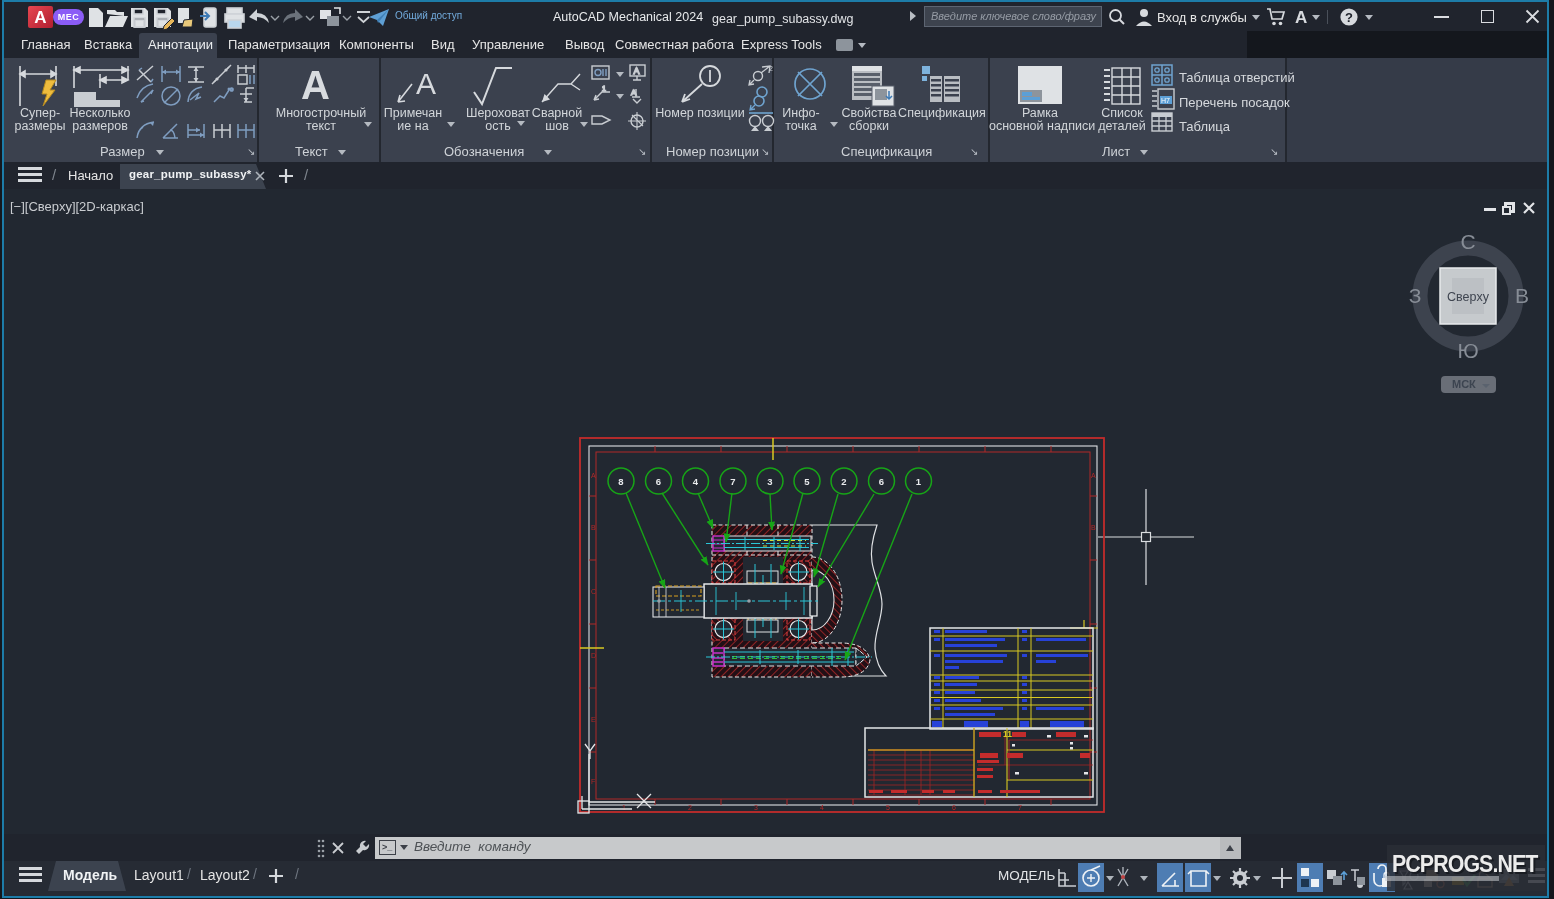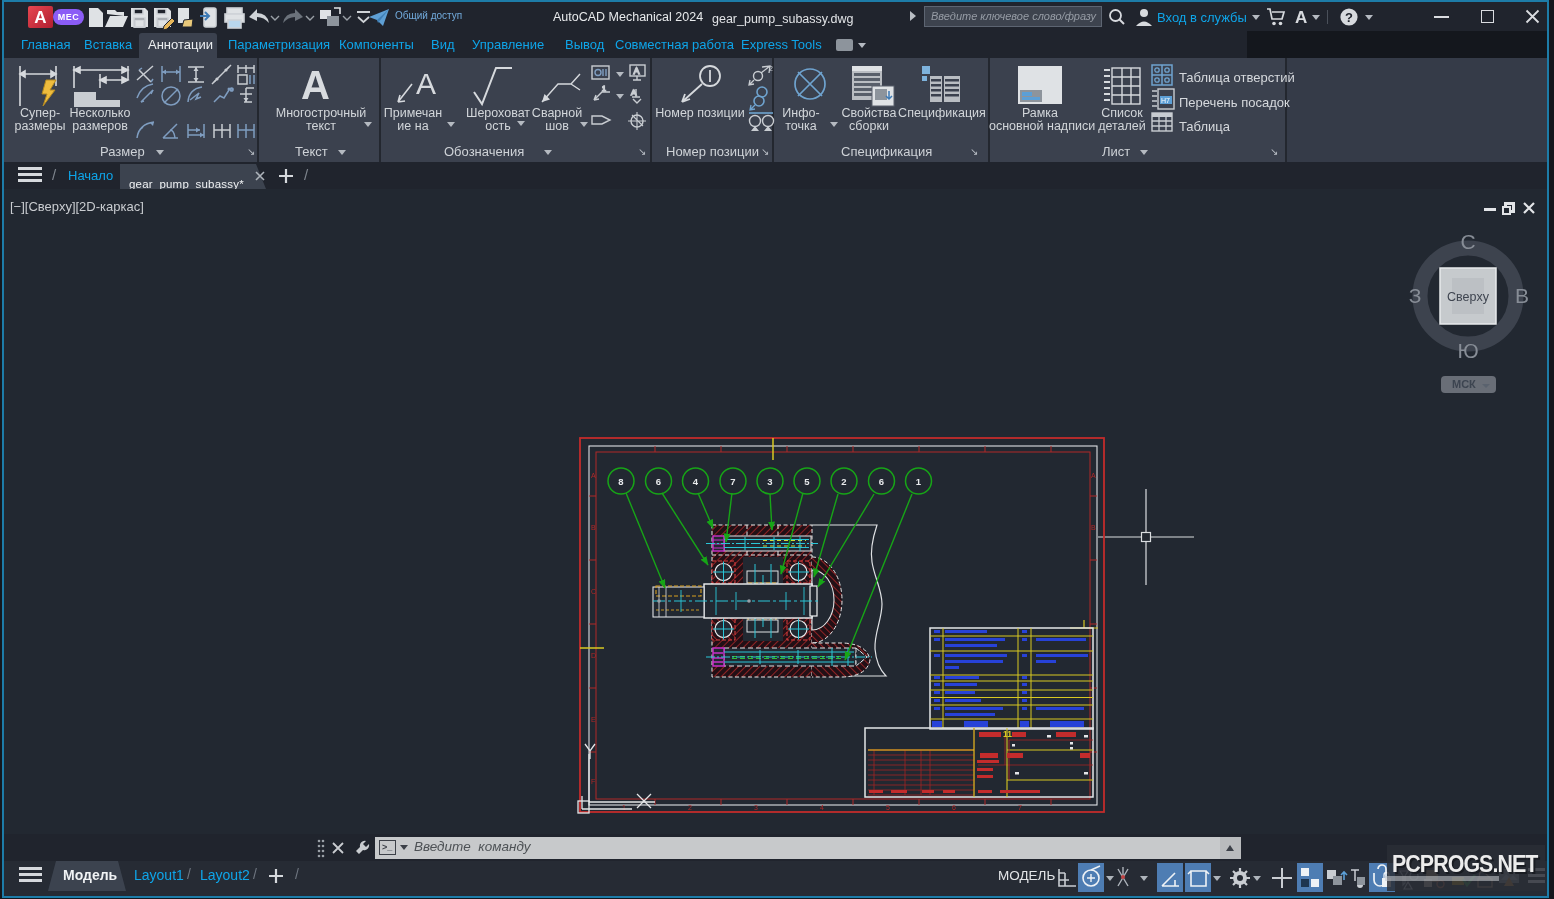--- a/index.html
+++ b/index.html
@@ -10,21 +10,21 @@
   #winborder { position:absolute; left:2px; top:0; width:1547px; height:898px;
     border:2px solid #1d7ca8; pointer-events:none; z-index:50; }
   
   #titlebar { position:absolute; left:4px; top:2px; width:1543px; height:29px; background:#20242d; }
   #menubar  { position:absolute; left:4px; top:31px; width:1243px; height:27px; background:#20242d; font-size:13px; }
   #ribbon   { position:absolute; left:4px; top:58px; width:1543px; height:104px; background:#3b414e; }
   #filetabs { position:absolute; left:4px; top:162px; width:1543px; height:27px; background:#20242d; }
   #canvas   { position:absolute; left:4px; top:189px; width:1543px; height:645px; background:#222831; }
   #cmdrow   { position:absolute; left:4px; top:834px; width:1543px; height:27px; background:#20242d; }
   #statusbar{ position:absolute; left:4px; top:861px; width:1543px; height:35px; background:#262b34; }
-  .t { position:absolute; color:#0ea5e9; font-size:14px; white-space:nowrap; }
+  .t { position:absolute; color:#e5e5e5; font-size:14px; white-space:nowrap; }
   .ts { position:absolute; color:#d6d9dd; font-size:12px; white-space:nowrap; }
   svg { position:absolute; overflow:visible; }
   .caret { width:0; height:0; border-left:4px solid transparent; border-right:4px solid transparent; border-top:5px solid #b5bac1; }
   .rlabel { position:absolute; top:86px; color:#ced2d7; font-size:13px; white-space:nowrap; }
   .rsep { position:absolute; top:0; width:2px; height:104px; background:#23272f; }
   .rtext { position:absolute; color:#d2d6da; font-size:12.5px; text-align:center; line-height:13px; white-space:nowrap; }
   .corner { position:absolute; top:88px; color:#b8bdc4; font-size:10px; }
 #menubar .t { font-size:13px; }
   #filetabs .t { font-size:13px; }
 </style>
@@ -376,21 +376,21 @@
 </div>
 <div id="filetabs">
   <div class="abs" style="left:14px;top:5px;width:24px;height:17px;">
     <div style="height:3px;background:#d6d9dd;margin-bottom:3px;"></div>
     <div style="height:3px;background:#d6d9dd;margin-bottom:3px;"></div>
     <div style="height:3px;background:#d6d9dd;"></div>
   </div>
   <div class="abs" style="left:48px;top:4px;color:#7e858e;font-size:15px;">/</div>
   <div class="t" style="left:64px;top:6px;font-size:13px;">Начало</div>
   <div class="abs" style="left:116px;top:2px;width:146px;height:25px;background:#3c434f;clip-path:polygon(0 0, 136px 0, 146px 100%, 0 100%);"></div>
-  <div class="t" style="left:125px;top:16px;font-size:11.5px;font-weight:normal;color:#f0f2f4;letter-spacing:0.2px;">gear_pump_subassy*</div>
+  <div class="t" style="left:125px;top:6px;font-size:11.5px;font-weight:bold;color:#f0f2f4;letter-spacing:0.2px;">gear_pump_subassy*</div>
   <svg class="abs" style="left:251px;top:9px;" width="10" height="10" viewBox="0 0 10 10">
       <path d="M1 1 L9 9 M9 1 L1 9" stroke="#aeb4bb" stroke-width="1.6"></path>
     </svg>
   <svg class="abs" style="left:274px;top:6px;" width="16" height="16" viewBox="0 0 16 16">
       <path d="M8 1 V15 M1 8 H15" stroke="#d6d9dd" stroke-width="2.2"></path>
     </svg>
   <div class="abs" style="left:300px;top:4px;color:#7e858e;font-size:15px;">/</div>
 </div>
 <div id="canvas">
   <div class="abs" style="left:6px;top:10px;color:#c9ccd0;font-size:13px;">[−][Сверху][2D-каркас]</div>

